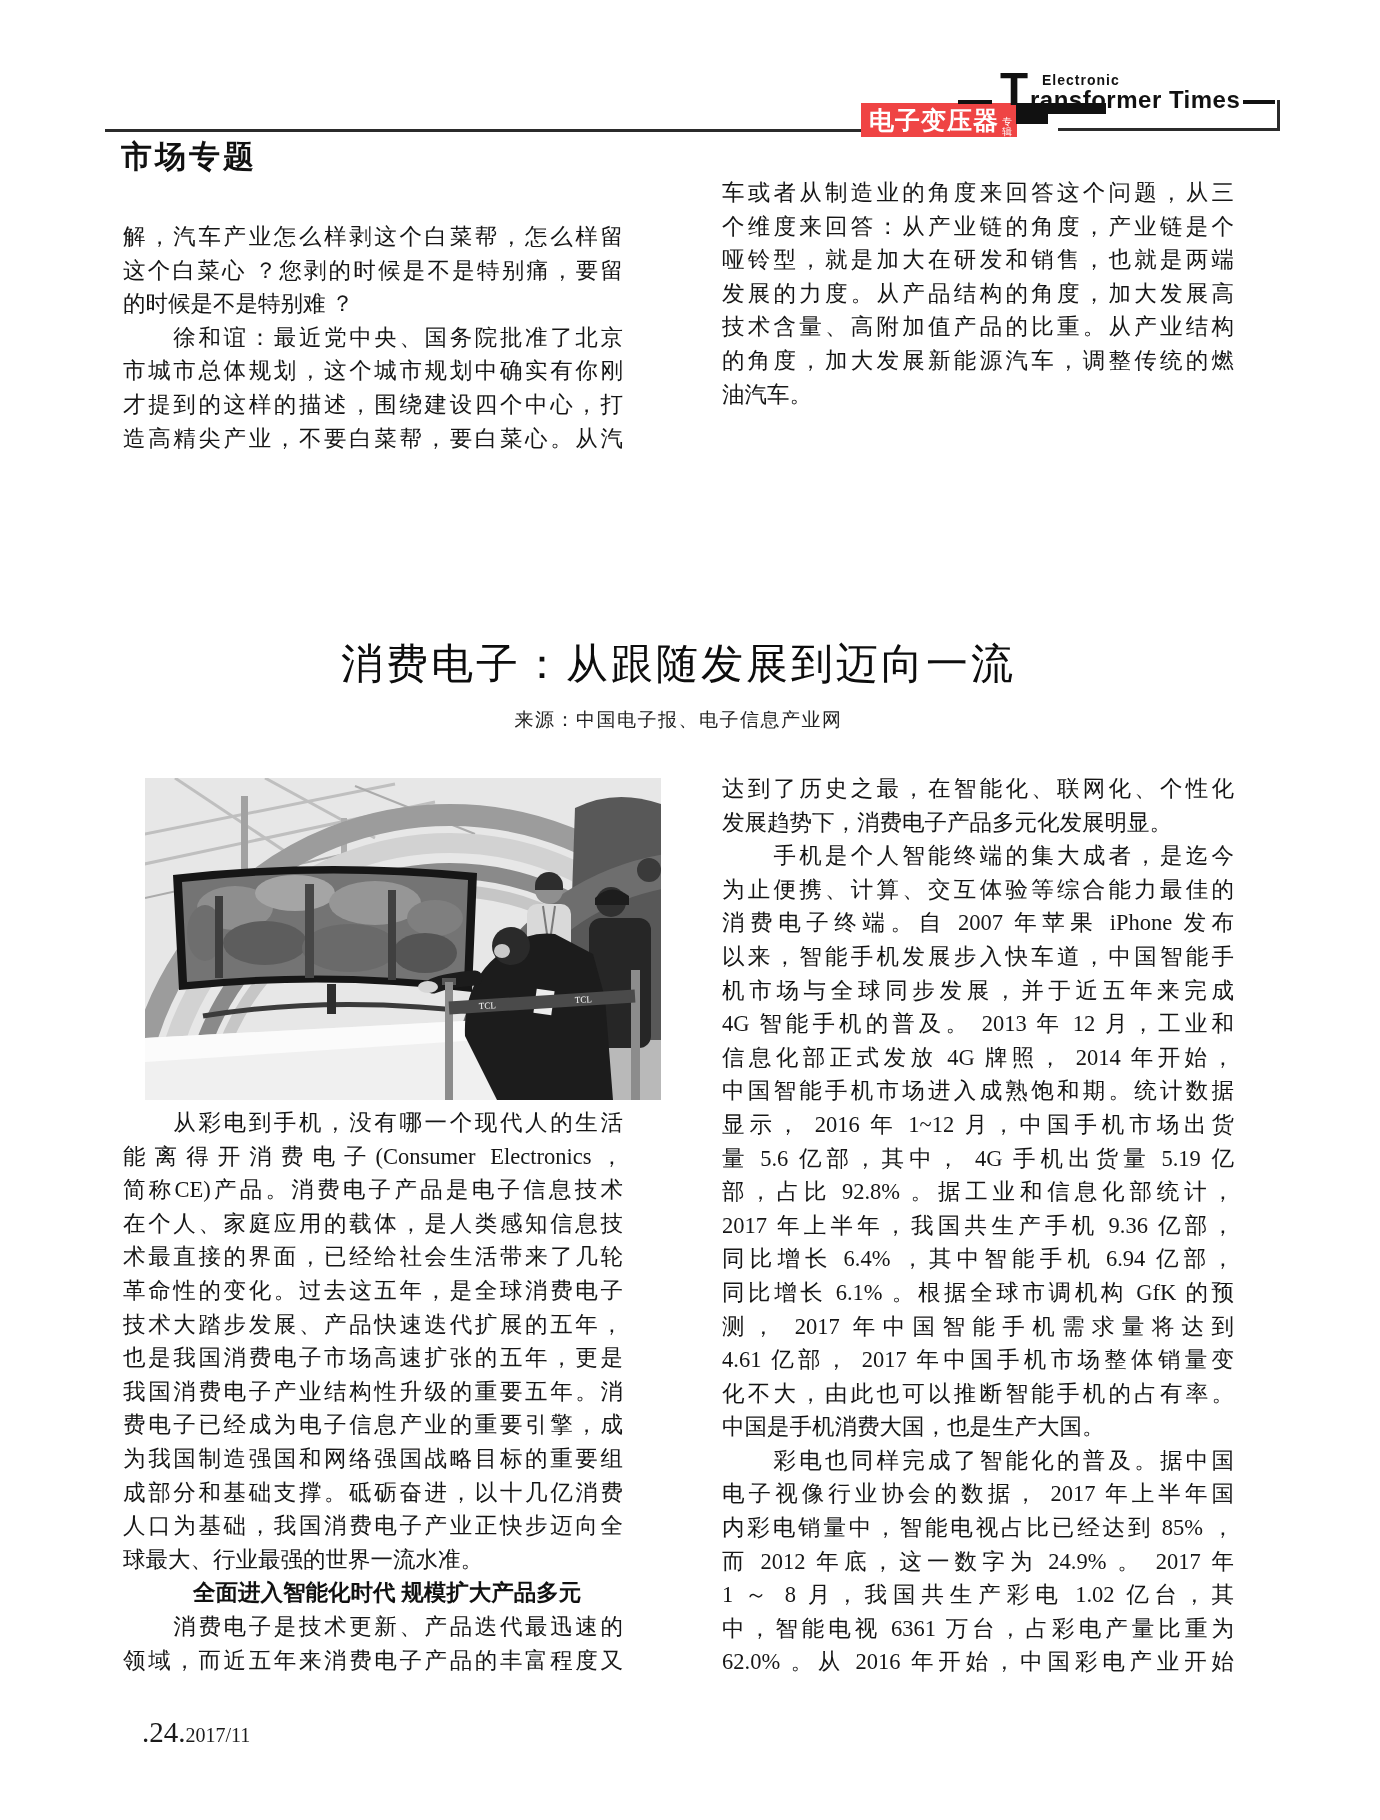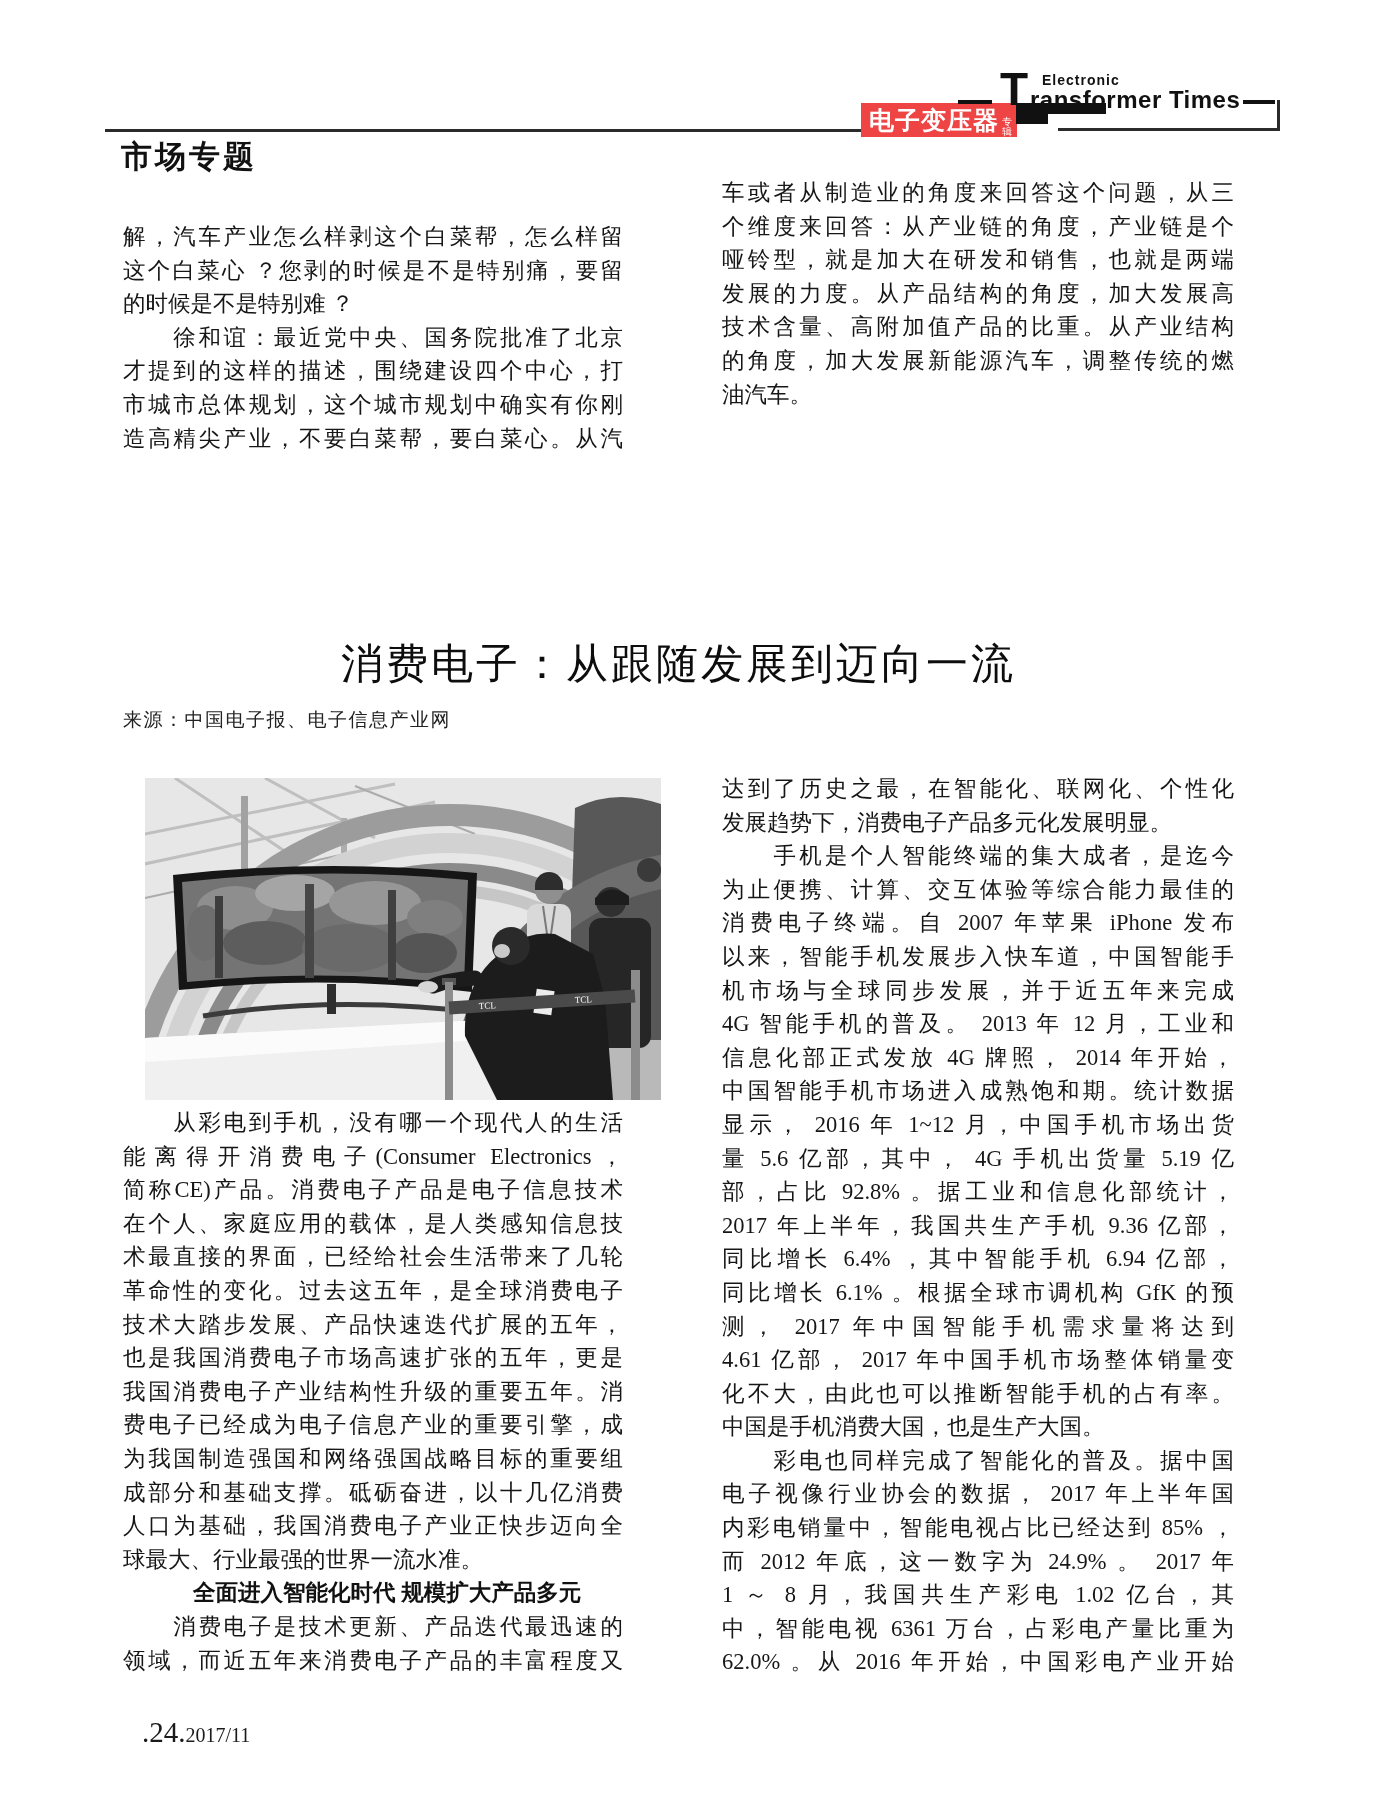--- a/index.html
+++ b/index.html
@@ -43,21 +43,21 @@
   #body-left-1{left:123px;top:1106px;width:500px;}
   .subhead{position:absolute;left:123px;top:1576px;width:500px;height:33.6px;
     font-size:22.5px;line-height:33.6px;font-weight:bold;padding-left:70px;
     box-sizing:border-box;color:#111;}
   #body-left-2{left:123px;top:1610px;width:500px;}
   #body-right{left:722px;top:772px;width:512px;}
 
   
   .title{position:absolute;left:123px;top:636px;width:1111px;text-align:center;
     font-size:42px;font-weight:normal;letter-spacing:3px;color:#0d0d0d;}
-  .source{position:absolute;left:123px;top:707px;width:1111px;
+  .source{position:absolute;left:123px;top:707px;width:1111px;text-align:center;
     font-size:19px;letter-spacing:1.5px;color:#222;}
 
   
   .photo{position:absolute;left:145px;top:778px;width:516px;height:322px;}
   .photo svg{display:block;width:100%;height:100%;}
 
   
   .footer{position:absolute;left:142px;top:1716px;color:#1b1b1b;}
   .footer .pg{font-size:29px;}
   .footer .iss{font-size:20px;}
@@ -87,22 +87,22 @@
   <div class="brand-initial">T</div>
   <div class="brand-top">Electronic</div>
   <div class="brand-main">ransformer Times</div>
 
   <div id="top-left" class="col">
 
   <div class="line">解，汽车产业怎么样剥这个白菜帮，怎么样留</div>
       <div class="line">这个白菜心 ？您剥的时候是不是特别痛，要留</div>
       <div class="line pend">的时候是不是特别难 ？</div>
       <div class="line">　　徐和谊：最近党中央、国务院批准了北京</div>
+      <div class="line">市城市总体规划，这个城市规划中确实有你刚</div>
       <div class="line">才提到的这样的描述，围绕建设四个中心，打</div>
-      <div class="line">市城市总体规划，这个城市规划中确实有你刚</div>
       <div class="line">造高精尖产业，不要白菜帮，要白菜心。从汽</div>
     </div>
   <div id="top-right" class="col">
 
   <div class="line">车或者从制造业的角度来回答这个问题，从三</div>
       <div class="line">个维度来回答：从产业链的角度，产业链是个</div>
       <div class="line">哑铃型，就是加大在研发和销售，也就是两端</div>
       <div class="line">发展的力度。从产品结构的角度，加大发展高</div>
       <div class="line">技术含量、高附加值产品的比重。从产业结构</div>
       <div class="line">的角度，加大发展新能源汽车，调整传统的燃</div>

